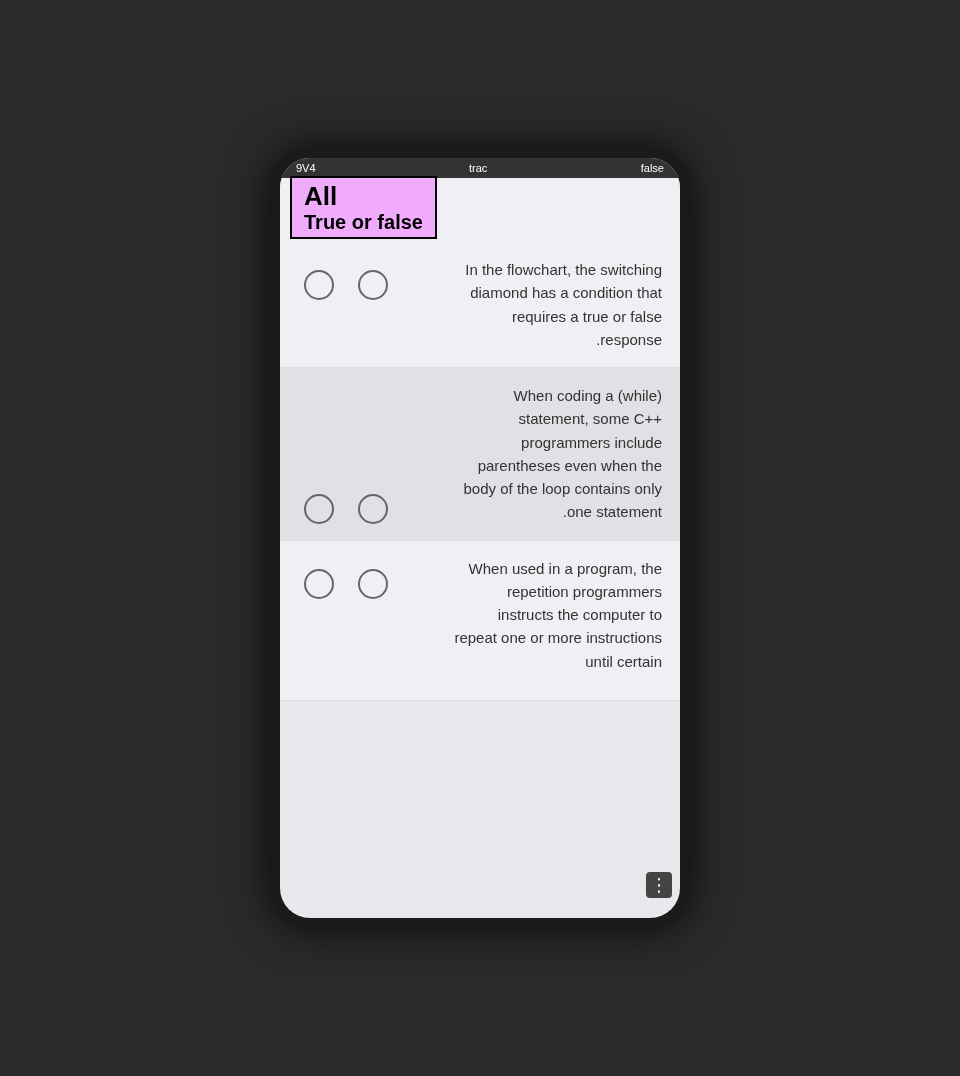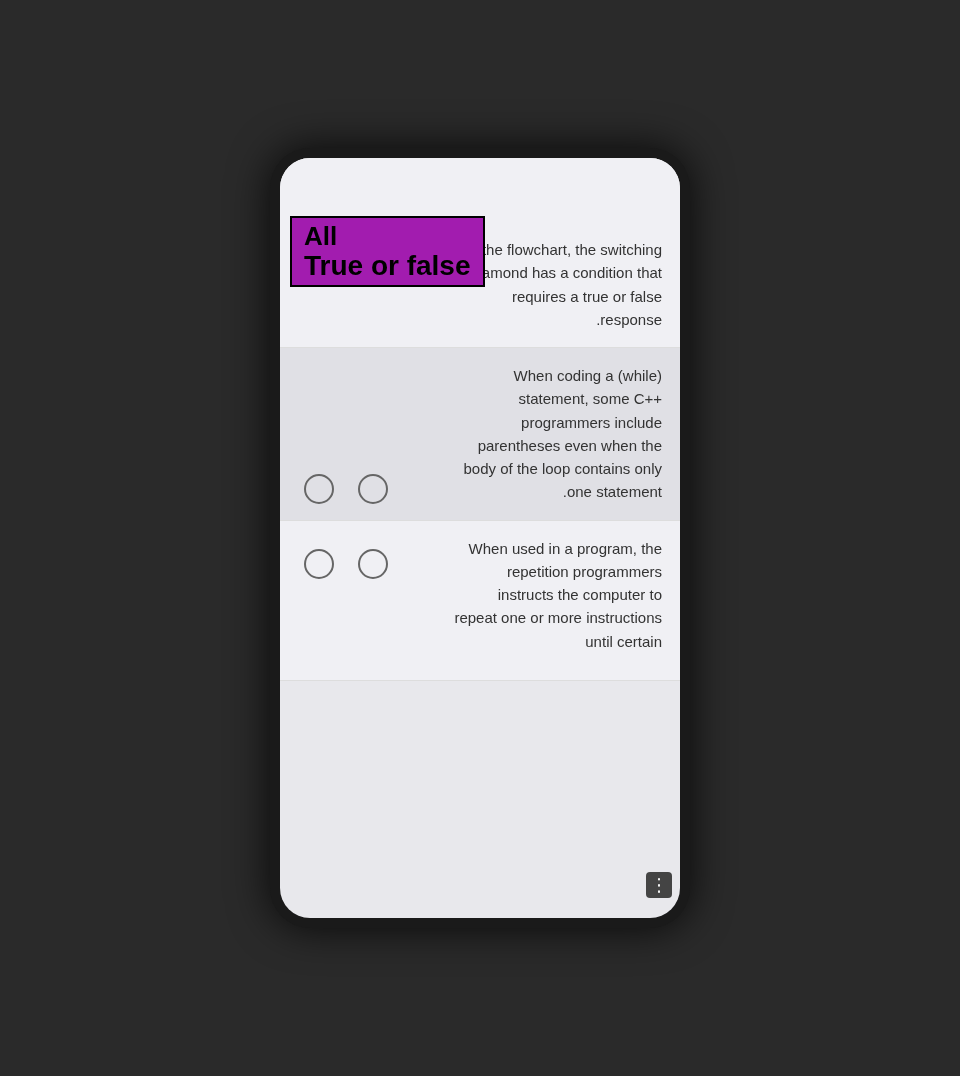--- a/index.html
+++ b/index.html
@@ -39,36 +39,35 @@
       padding: 4px 16px;
       display: flex;
       justify-content: space-between;
       align-items: center;
     }
 
     .overlay-label {
       position: absolute;
       top: 18px;
       left: 10px;
-      background: #a21caf;
+      background: #f0abfc;
       border: 2px solid #000;
       padding: 4px 12px;
       z-index: 10;
-      margin-top: 40px;
     }
 
     .overlay-label .line1 {
       font-size: 26px;
       font-weight: 900;
       color: #000;
       line-height: 1.1;
     }
 
     .overlay-label .line2 {
-      font-size: 28px;
+      font-size: 20px;
       font-weight: 900;
       color: #000;
       line-height: 1.1;
     }
 
     .content-area {
       padding: 0;
       position: relative;
     }
 
@@ -140,20 +139,25 @@
     .first-row-spacer {
       min-height: 70px;
     }
   </style>
 </head>
 <body>
 
 <div class="phone-outer">
   <div class="phone-screen">
 
+    <div class="status-bar">
+      <span>9V4</span>
+      <span>trac</span>
+      <span>false</span>
+    </div>
 
     <div class="overlay-label">
       <div class="line1">All</div>
       <div class="line2">True or false</div>
     </div>
 
     <div class="content-area">
 
       <div class="question-row first-row-spacer" style="padding-top: 80px;">
         <div class="options-col">

